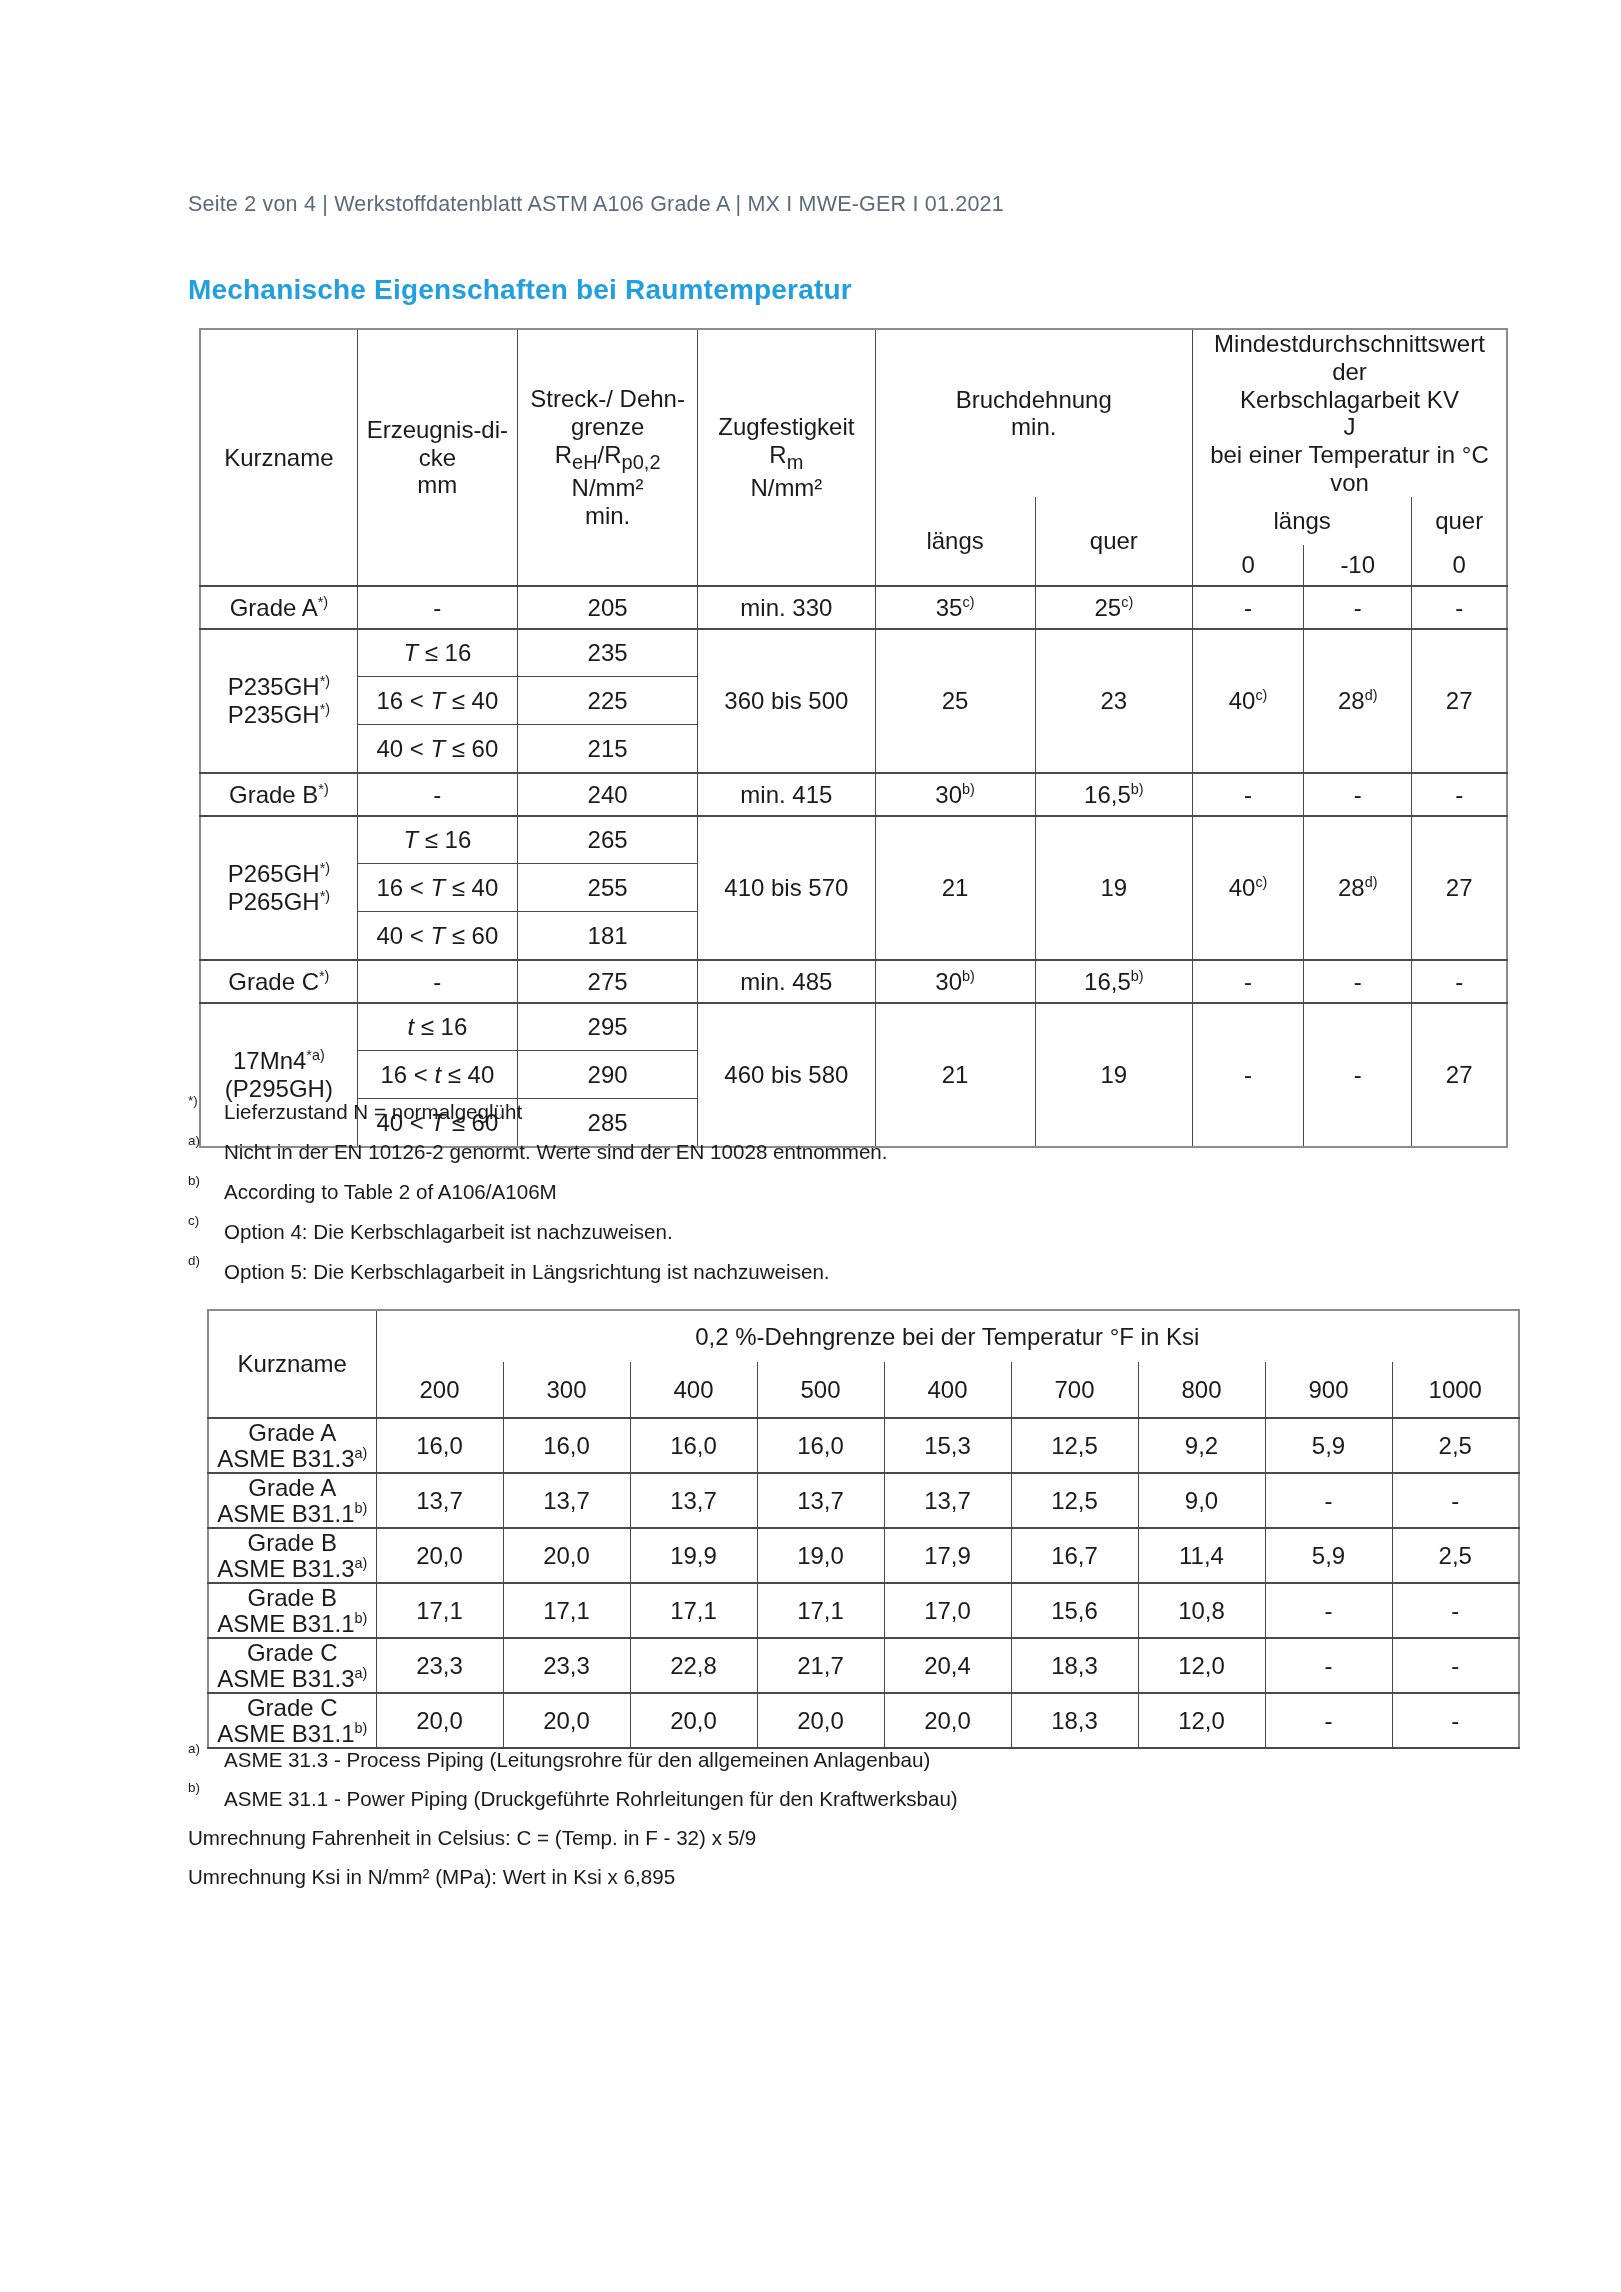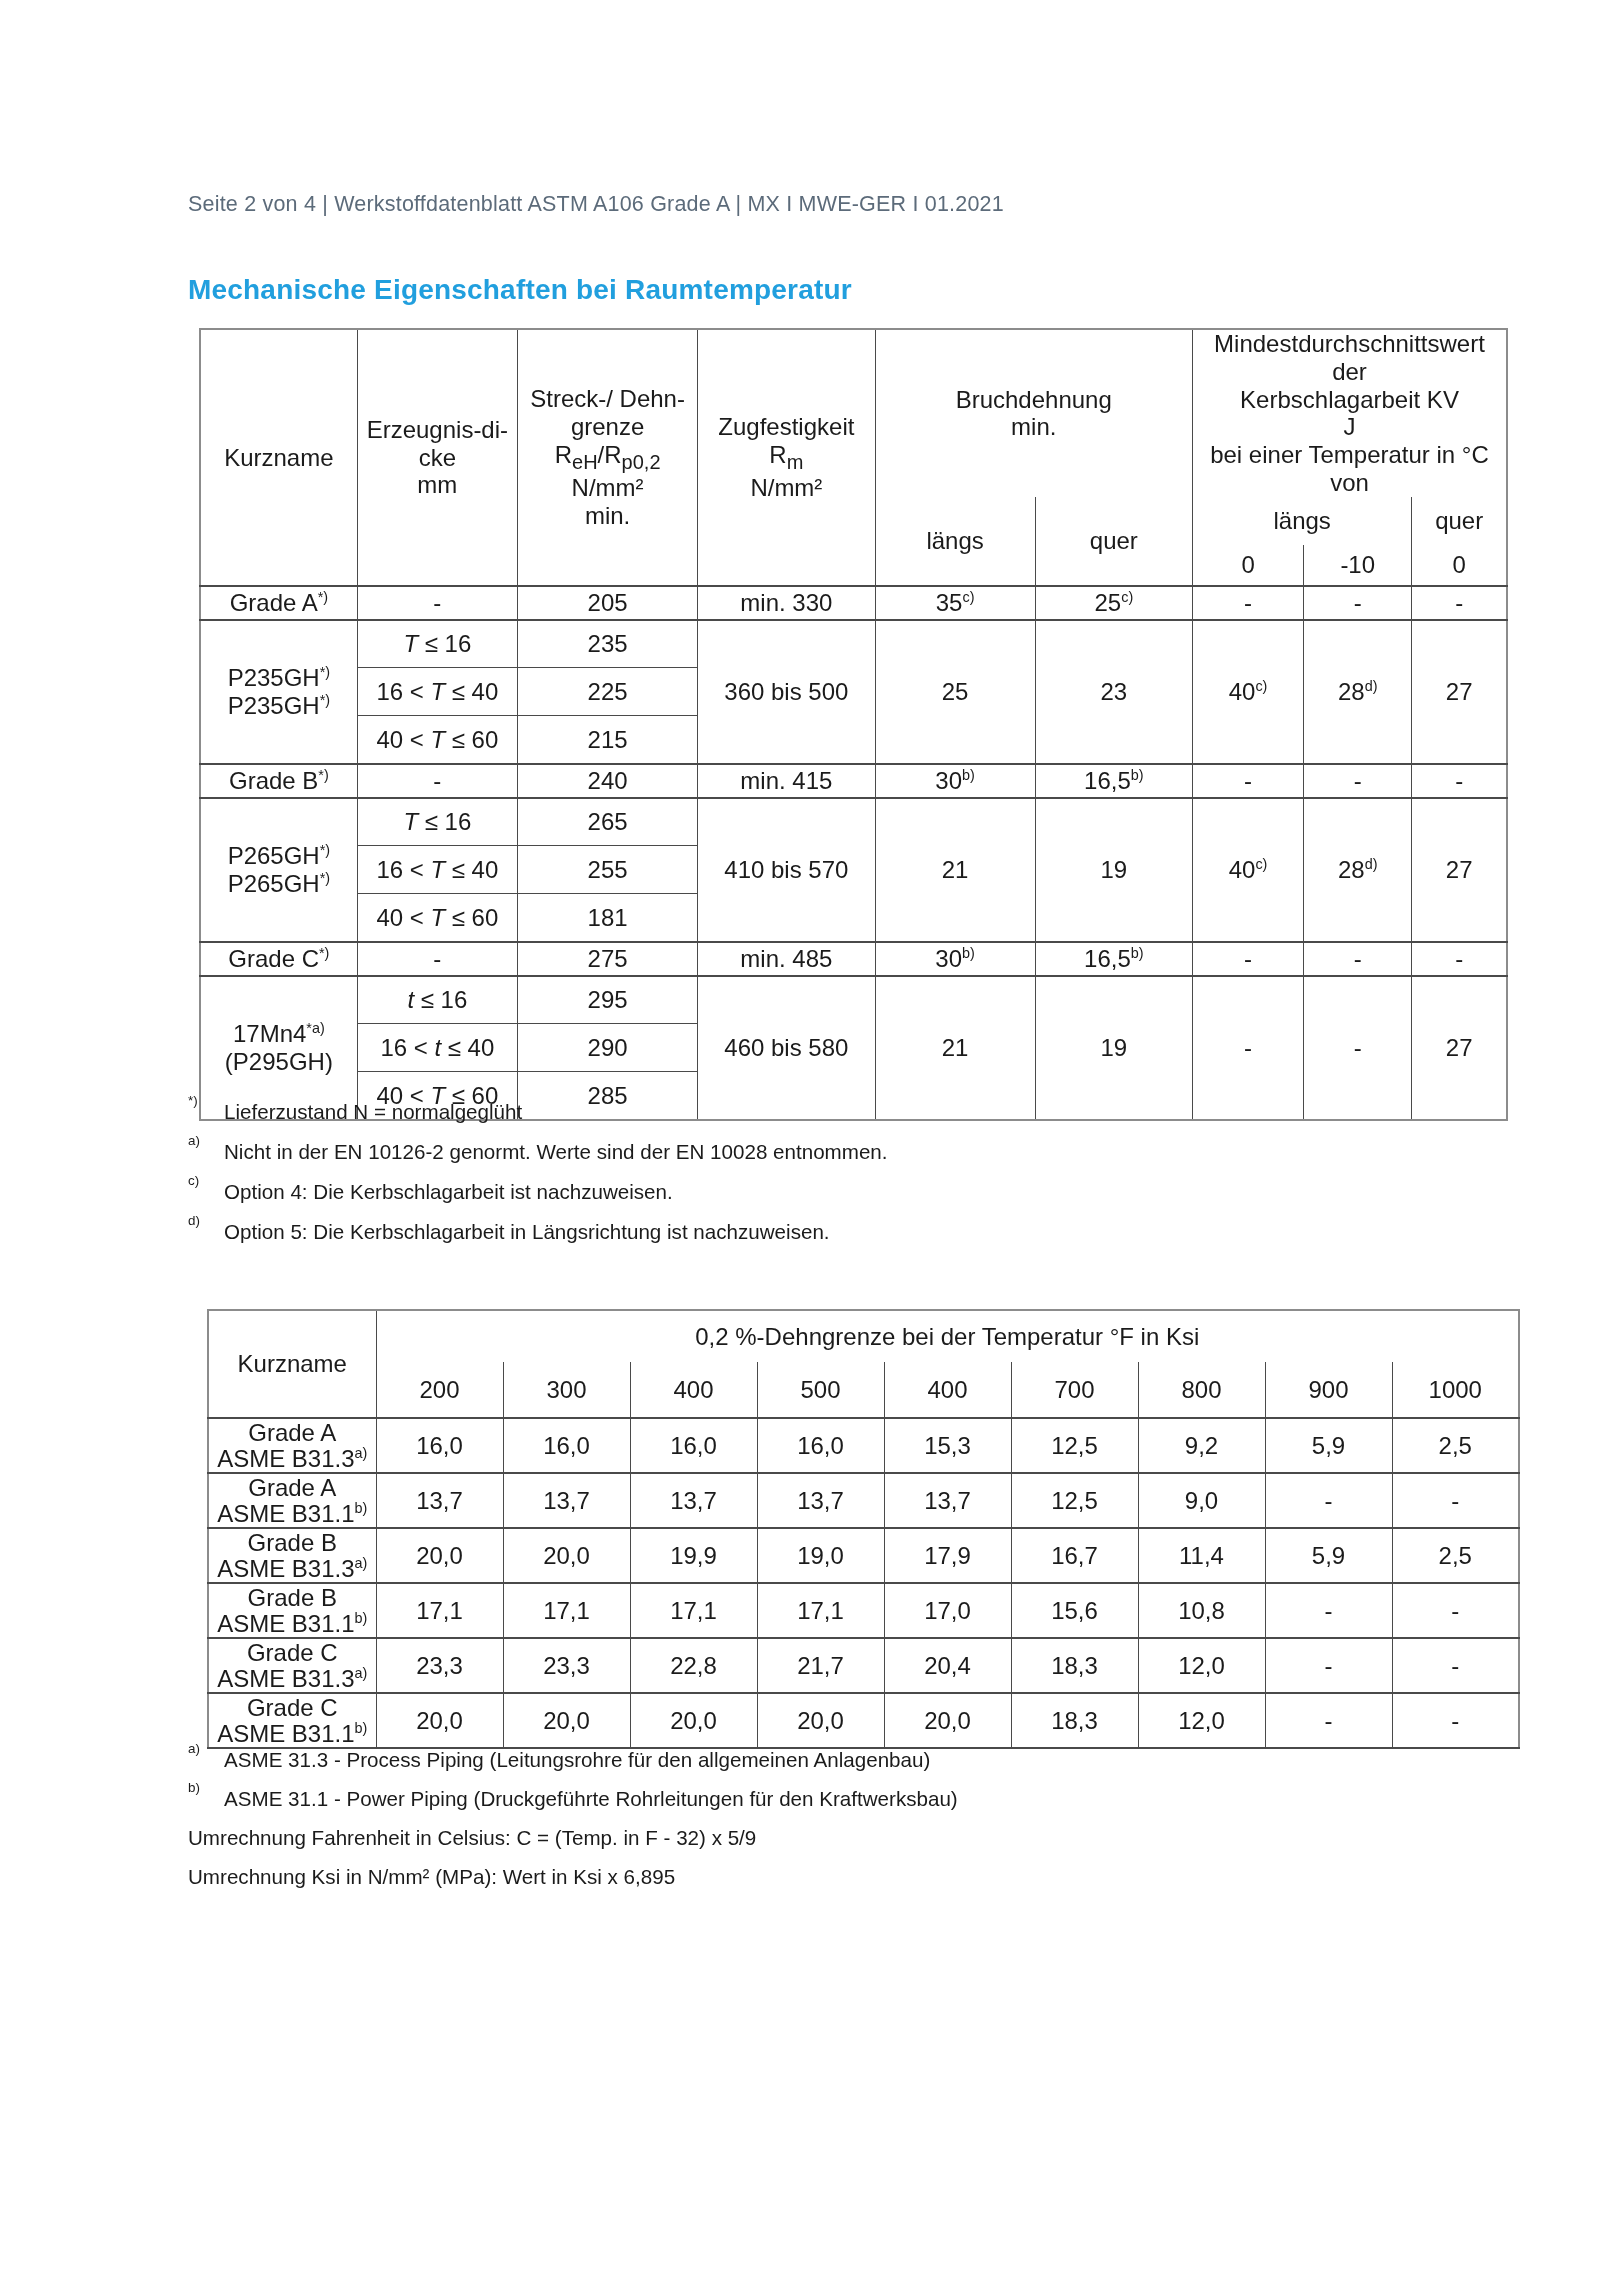--- a/index.html
+++ b/index.html
@@ -34,21 +34,21 @@
   sup { font-size:60%; line-height:0; vertical-align:super; }
   td i, th i { font-style:italic; font-family:"Liberation Sans", sans-serif; }
   
   #t1 { left:199px; top:328px; width:1309px; border:2.7px solid #8c8c8c; }
   #t1 th { border:none; border-left:1.3px solid #4a4a4a; }
   #t1 td { border:1.3px solid #4a4a4a; }
   #t1 tr.major > td { border-top:2.2px solid #4a4a4a; }
   #t1 tr.hr1 { height:116px; }
   #t1 tr.hr2 { height:48px; }
   #t1 tr.hr3 { height:41px; }
-  #t1 tr.single { height:34px; }
+  #t1 tr.single { height:43px; }
   #t1 tr.sub { height:48px; }
   
   #t2 { left:207px; top:1309px; width:1309px; border:2.7px solid #8c8c8c; }
   #t2 th { border:none; border-left:1.3px solid #4a4a4a; }
   #t2 td { border:1.3px solid #4a4a4a; border-top:2.2px solid #4a4a4a; border-bottom:2.2px solid #4a4a4a; }
   #t2 tr.hr1 { height:52px; }
   #t2 tr.hr2 { height:56px; }
   #t2 tbody tr { height:55px; }
   #t2 td.lbl { line-height:1.08; }
   
@@ -196,20 +196,21 @@
       <tr class="sub">
         <td>40 &lt; <i>T</i> ≤ 60</td>
         <td>285</td>
       </tr>
     </tbody>
   </table>
 
   <div class="fns" id="fn1">
     <div class="fn"><sup class="fm">*)</sup><span>Lieferzustand N = normalgeglüht</span></div>
     <div class="fn"><sup class="fm">a)</sup><span>Nicht in der EN 10126-2 genormt. Werte sind der EN 10028 entnommen.</span></div>
+    <div class="fn"><sup class="fm">b)</sup><span>According to Table 2 of A106/A106M</span></div>
     <div class="fn"><sup class="fm">c)</sup><span>Option 4: Die Kerbschlagarbeit ist nachzuweisen.</span></div>
     <div class="fn"><sup class="fm">d)</sup><span>Option 5: Die Kerbschlagarbeit in Längsrichtung ist nachzuweisen.</span></div>
   </div>
 
 
   <table id="t2">
     <colgroup>
       <col style="width:168px">
       <col style="width:127px">
         <col style="width:127px">

